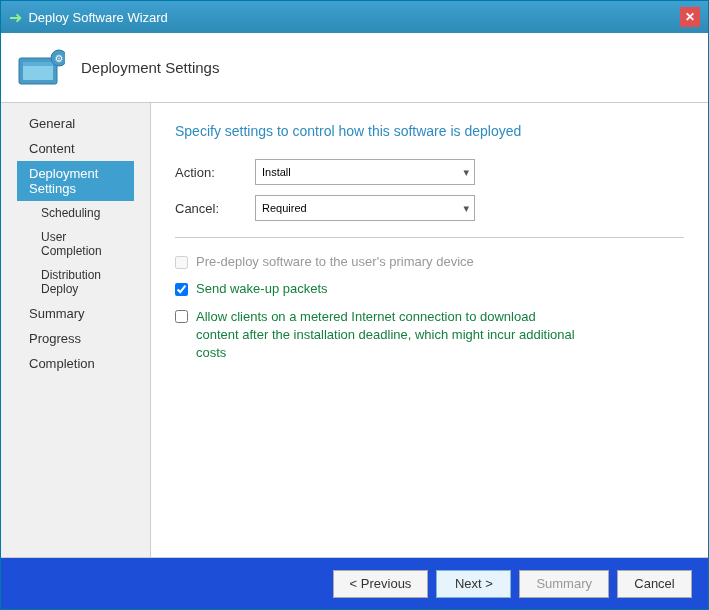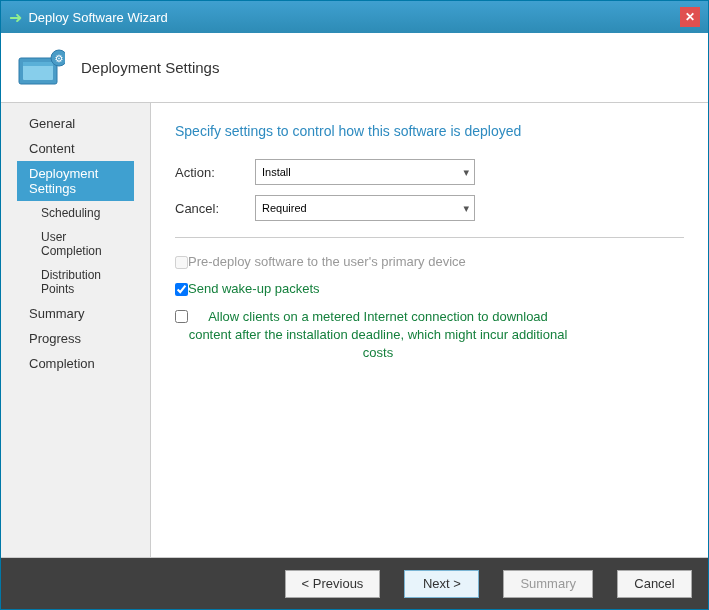--- a/index.html
+++ b/index.html
@@ -153,46 +153,46 @@
     }
     .divider {
       height: 1px;
       background: #ccc;
       margin: 16px 0;
     }
     .checkbox-row {
       display: flex;
       align-items: flex-start;
       margin-bottom: 12px;
+      gap: 8px;
     }
     .checkbox-row input[type="checkbox"] {
       margin-top: 2px;
       flex-shrink: 0;
     }
     .checkbox-label {
       font-size: 13px;
       color: #15803d;
     }
     .checkbox-label.disabled {
       color: #999;
     }
     .checkbox-label.multiline {
       max-width: 380px;
       line-height: 1.4;
-      text-align: center;
     }
     .footer {
       height: 52px;
-      background: #404040;
+      background: #1d4ed8;
       border-top: 1px solid #ccc;
       display: flex;
       align-items: center;
       justify-content: flex-end;
       padding: 0 16px;
-      gap: 24px;
+      gap: 8px;
       flex-shrink: 0;
     }
     .btn {
       height: 28px;
       padding: 0 16px;
       border: 1px solid #aaa;
       background: #f5f5f5;
       cursor: pointer;
       font-size: 13px;
       color: #333;
@@ -234,21 +234,21 @@
   </div>
 
   <div class="content-area">
 
     <div class="sidebar">
       <div class="sidebar-item">General</div>
       <div class="sidebar-item">Content</div>
       <div class="sidebar-item active">Deployment Settings</div>
       <div class="sidebar-item sub">Scheduling</div>
       <div class="sidebar-item sub">User Completion</div>
-      <div class="sidebar-item sub">Distribution Points</div>
+      <div class="sidebar-item sub">Distribution Deploy</div>
       <div class="sidebar-item">Summary</div>
       <div class="sidebar-item">Progress</div>
       <div class="sidebar-item">Completion</div>
     </div>
 
     <div class="main-content">
       <div class="main-heading">Specify settings to control how this software is deployed</div>
 
       <div class="form-row">
         <span class="form-label">Action:</span>

